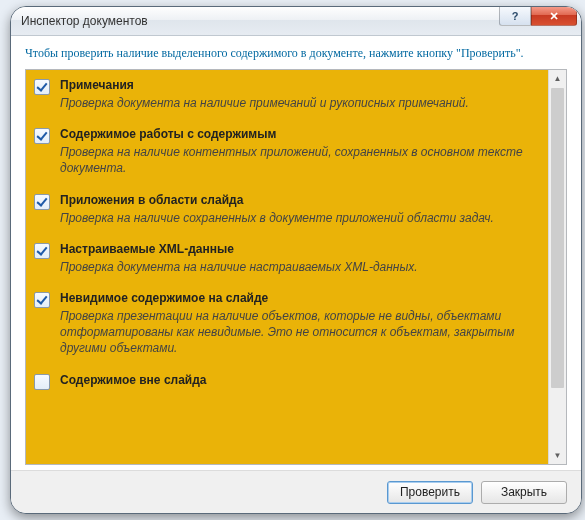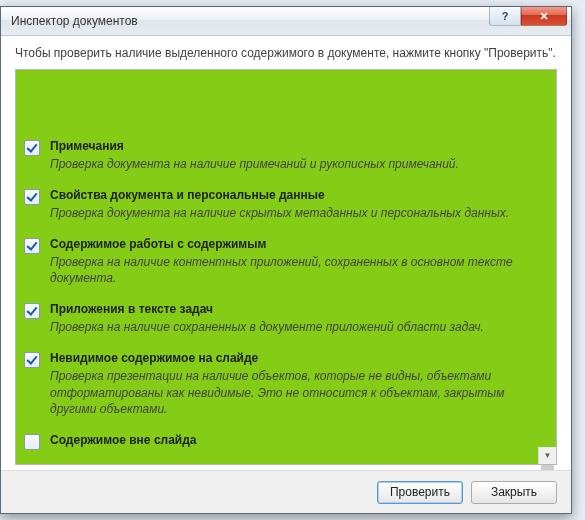--- a/index.html
+++ b/index.html
@@ -7,26 +7,26 @@
     padding: 0;
     width: 585px;
     height: 520px;
     font-family: "Segoe UI", Tahoma, sans-serif;
     font-size: 12px;
     background: #e8eef5;
     overflow: hidden;
   }
   .window {
     position: absolute;
-    left: 0;
+    left: 10px;
     top: 6px;
     width: 570px;
     height: 506px;
     border: 1px solid #5a6a7a;
-    border-radius: 0;
+    border-radius: 16px;
     box-shadow: 0 4px 12px rgba(0,0,0,0.4);
     background: #ffffff;
     overflow: hidden;
   }
   .titlebar {
     height: 28px;
     background: linear-gradient(to bottom, #fefefe 0%, #eef1f5 45%, #dfe5ec 46%, #e7ecf2 100%);
     border-bottom: 1px solid #c0c8d0;
     display: flex;
     align-items: center;
@@ -59,32 +59,32 @@
   }
   .win-btn.close {
     background: linear-gradient(to bottom, #f59a88 0%, #e06850 45%, #c83a22 46%, #d85030 100%);
     border-bottom-right-radius: 3px;
     color: #fff;
     width: 44px;
     font-weight: bold;
   }
   .instruction {
     padding: 10px 14px 10px 14px;
-    color: #404040;
+    color: #0369a1;
+    font-family: Liberation Serif, serif;
   }
   .list-area {
     position: absolute;
     left: 14px;
     right: 14px;
     top: 62px;
     bottom: 48px;
     border: 1px solid #b5b8bc;
-    background: #84cc16;
-    display: flex;
-    align-items: flex-end;
+    background: #eab308;
+    display: flex;
   }
   .list-content {
     flex: 1;
     overflow: hidden;
     padding: 8px 4px 6px 8px;
   }
   .item {
     margin-bottom: 16px;
     display: flex;
   }
@@ -199,36 +199,36 @@
         <div class="item">
           <div class="chk checked"></div>
           <div class="item-text">
             <div class="item-title">Примечания</div>
             <div class="item-desc">Проверка документа на наличие примечаний и рукописных примечаний.</div>
           </div>
         </div>
         <div class="item">
           <div class="chk checked"></div>
           <div class="item-text">
-            <div class="item-title">Свойства документа и персональные данные</div>
-            <div class="item-desc">Проверка документа на наличие скрытых метаданных и персональных данных.</div>
-          </div>
-        </div>
-        <div class="item">
-          <div class="chk checked"></div>
-          <div class="item-text">
             <div class="item-title">Содержимое работы с содержимым</div>
             <div class="item-desc">Проверка на наличие контентных приложений, сохраненных в основном тексте документа.</div>
           </div>
         </div>
         <div class="item">
           <div class="chk checked"></div>
           <div class="item-text">
-            <div class="item-title">Приложения в тексте задач</div>
+            <div class="item-title">Приложения в области слайда</div>
             <div class="item-desc">Проверка на наличие сохраненных в документе приложений области задач.</div>
+          </div>
+        </div>
+        <div class="item">
+          <div class="chk checked"></div>
+          <div class="item-text">
+            <div class="item-title">Настраиваемые XML-данные</div>
+            <div class="item-desc">Проверка документа на наличие настраиваемых XML-данных.</div>
           </div>
         </div>
         <div class="item">
           <div class="chk checked"></div>
           <div class="item-text">
             <div class="item-title">Невидимое содержимое на слайде</div>
             <div class="item-desc">Проверка презентации на наличие объектов, которые не видны, объектами отформатированы как невидимые. Это не относится к объектам, закрытым другими объектами.</div>
           </div>
         </div>
         <div class="item">

